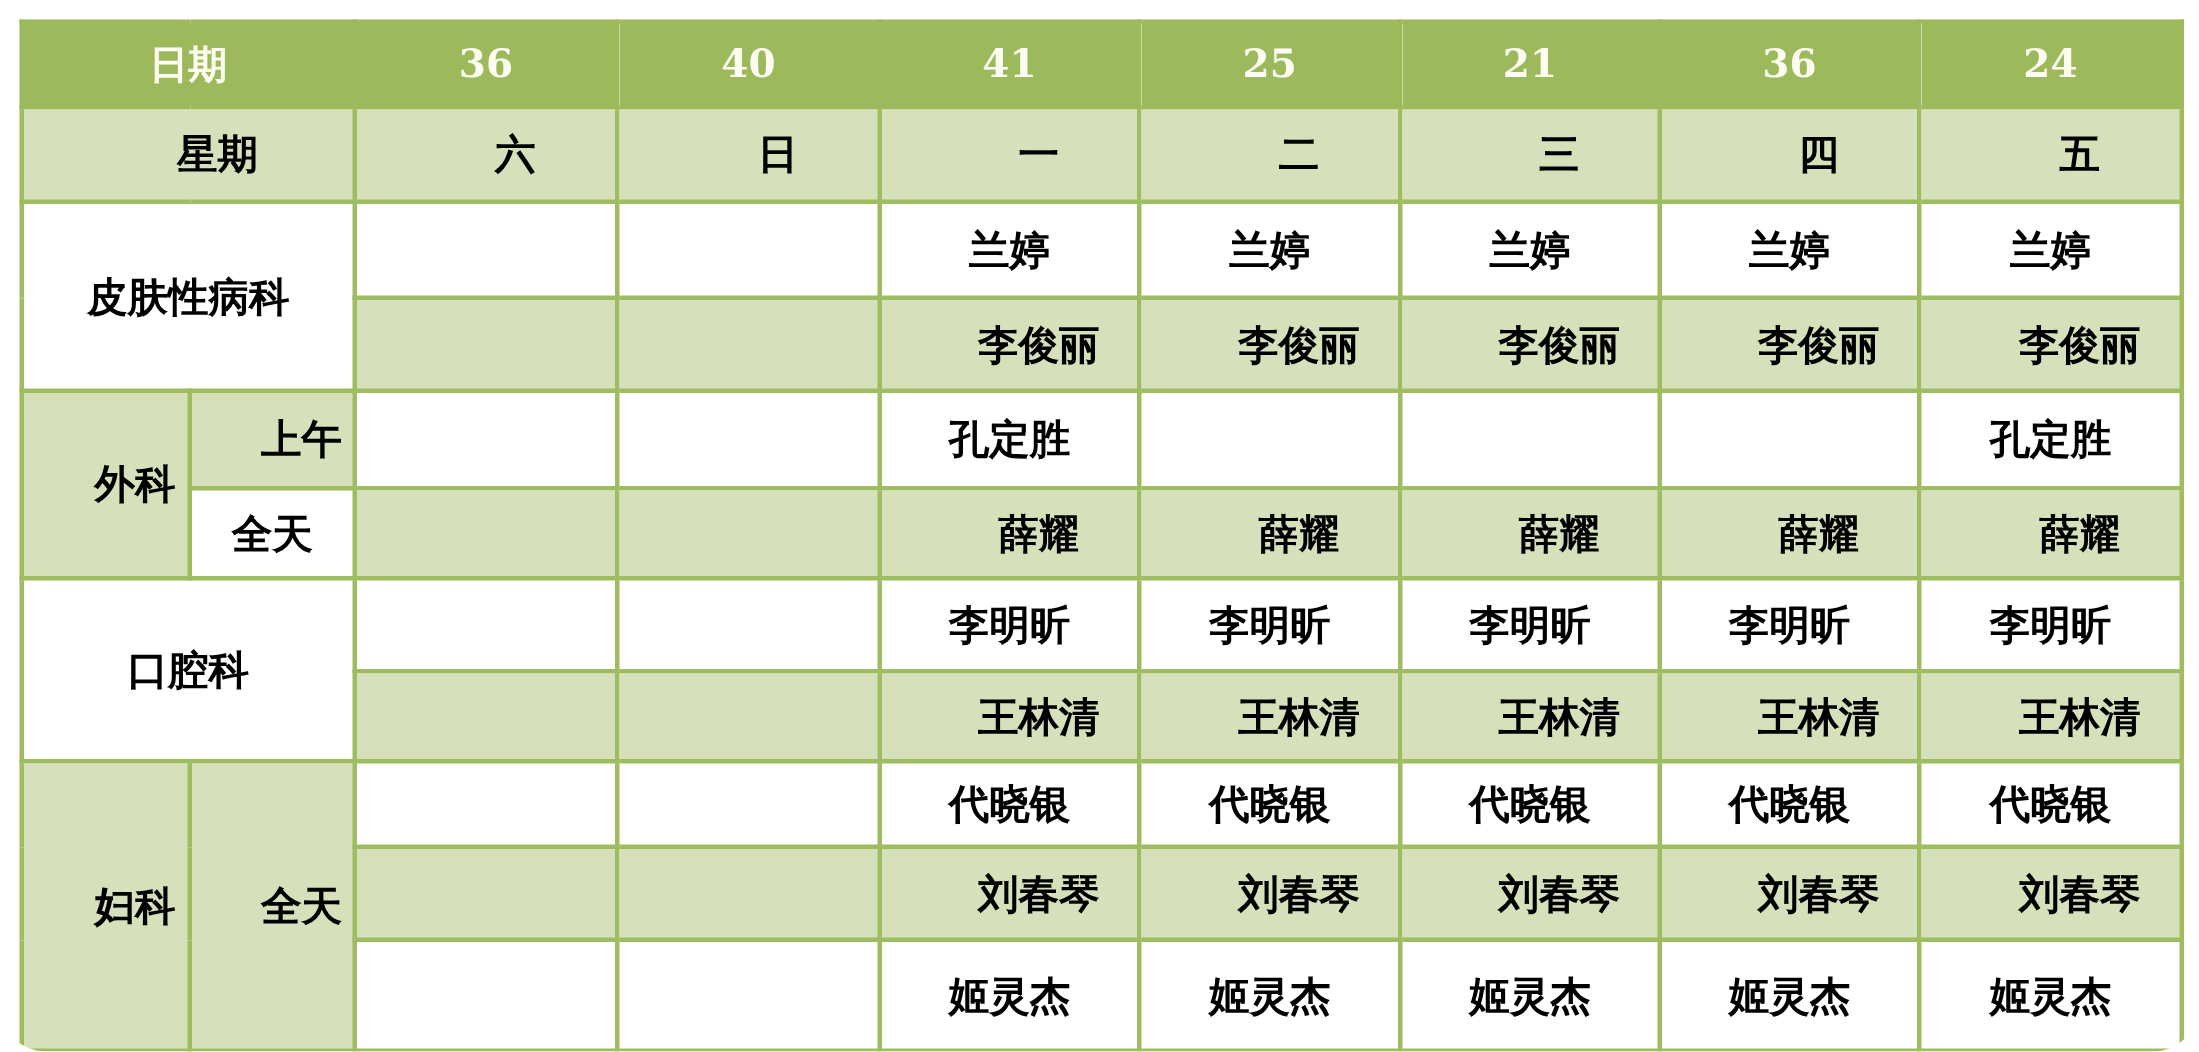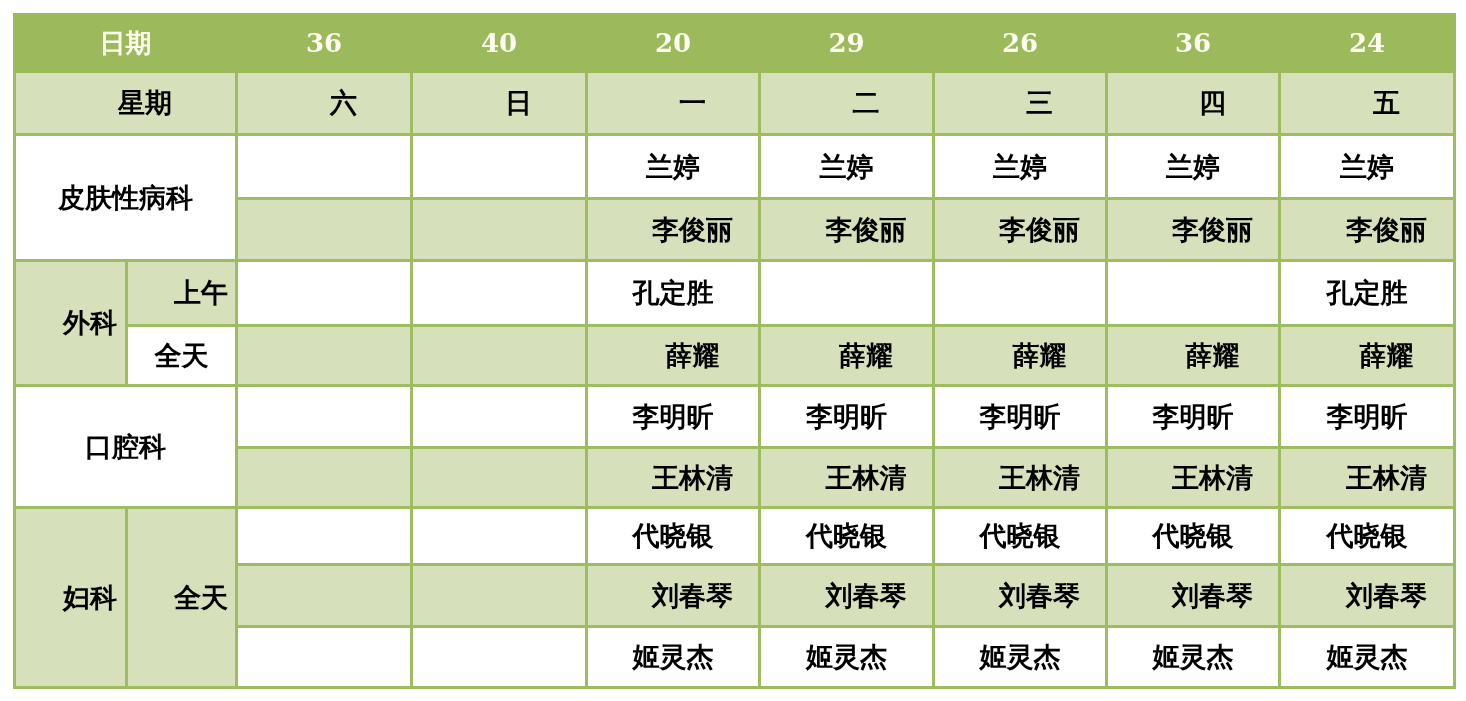--- a/index.html
+++ b/index.html
@@ -59,23 +59,23 @@
       <col style="width:173px">
         <col style="width:173px">
       <col style="width:175px">
     </colgroup>
 
     <tbody>
         <tr class="hdr-row" style="height:57px">
       <td colspan="2">日期</td>
       <td>36</td>
       <td>40</td>
-      <td>20</td>
-      <td>29</td>
-      <td>26</td>
+      <td>41</td>
+      <td>25</td>
+      <td>21</td>
       <td>36</td>
       <td>24</td>
     </tr>
 
     <tr style="height:63px">
       <td class="g" colspan="2">星期</td>
       <td class="g">六</td>
       <td class="g">日</td>
       <td class="g">一</td>
       <td class="g">二</td>
@@ -159,21 +159,21 @@
     </tr>
     <tr style="height:62px">
       <td class="g"></td>
       <td class="g"></td>
       <td class="g">刘春琴</td>
       <td class="g">刘春琴</td>
       <td class="g">刘春琴</td>
       <td class="g">刘春琴</td>
       <td class="g">刘春琴</td>
     </tr>
-    <tr style="height:61px">
+    <tr style="height:74px">
       <td class="w"></td>
       <td class="w"></td>
       <td class="w">姬灵杰</td>
       <td class="w">姬灵杰</td>
       <td class="w">姬灵杰</td>
       <td class="w">姬灵杰</td>
       <td class="w">姬灵杰</td>
     </tr>
   </tbody>
     </table>

